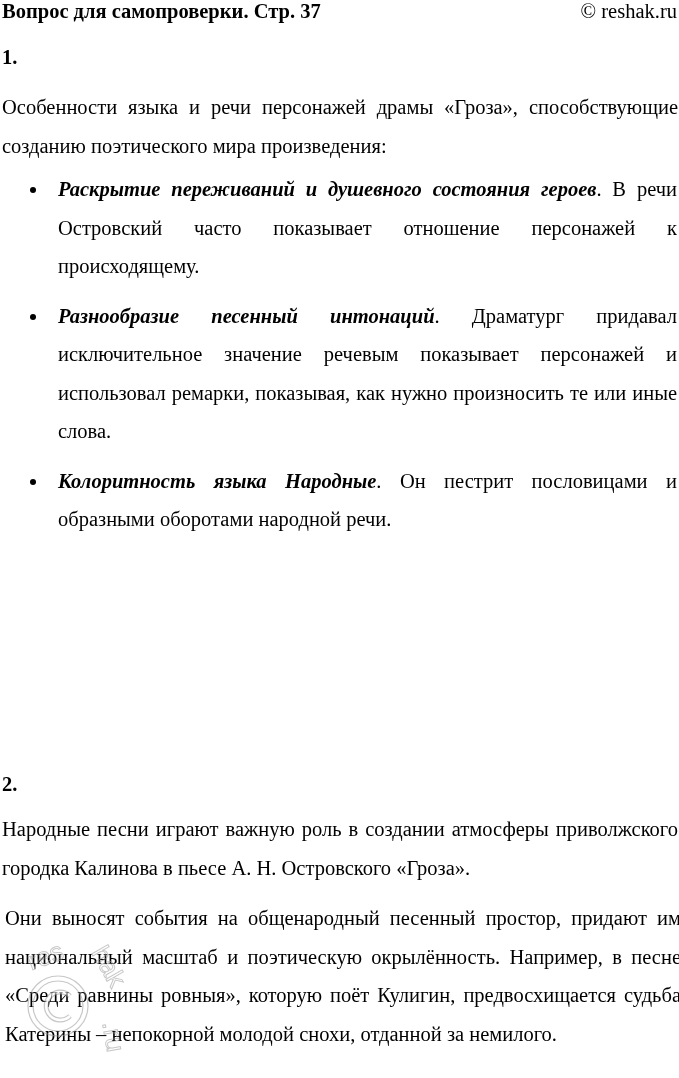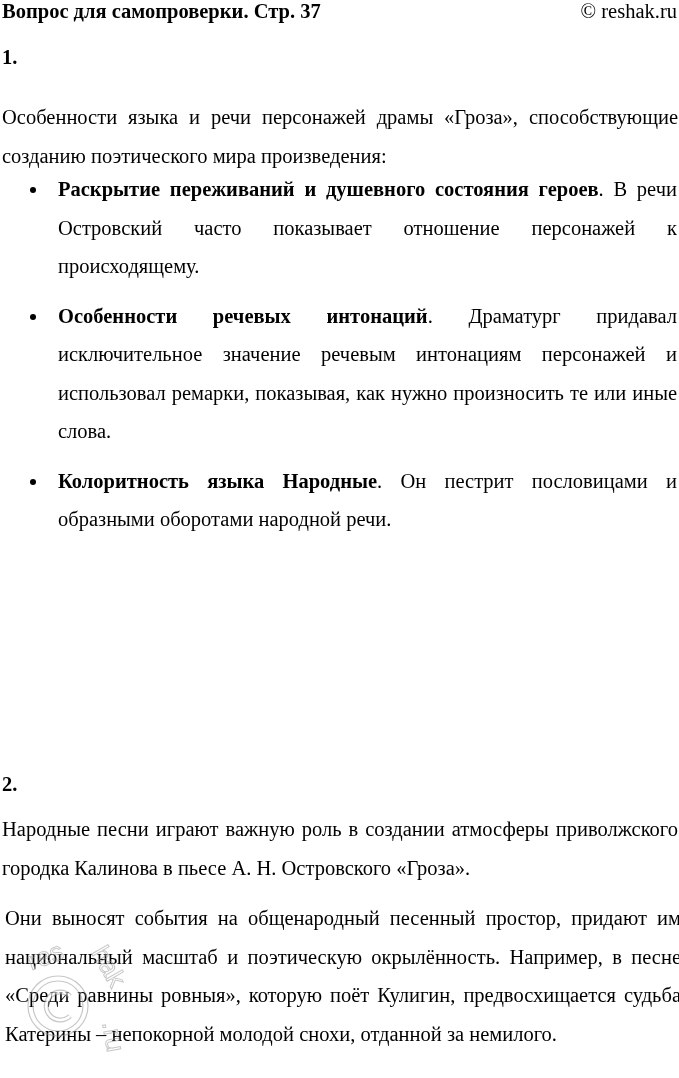--- a/index.html
+++ b/index.html
@@ -77,20 +77,21 @@
       position: absolute;
       left: 30px;
       top: 17px;
       width: 6px;
       height: 6px;
       border-radius: 50%;
       background: #000;
     }
     .term {
       font-weight: bold;
+      font-style: italic;
     }
     .watermark {
       position: absolute;
       left: 18px;
       top: 928px;
       width: 110px;
       height: 140px;
       pointer-events: none;
       opacity: 0.55;
     }
@@ -100,30 +101,30 @@
 
 <div class="page">
 
   <div class="header">
     <span class="title">Вопрос для самопроверки. Стр. 37</span>
     <span class="copyright">© reshak.ru</span>
   </div>
 
   <div class="qnum" style="top:44px;">1.</div>
 
-  <p class="para" style="top:98px; margin:0;">Особенности языка и речи персонажей драмы «Гроза», способствующие созданию поэтического мира произведения:</p>
+  <p class="para" style="top:88px; margin:0;">Особенности языка и речи персонажей драмы «Гроза», способствующие созданию поэтического мира произведения:</p>
 
   <ul class="bullets" style="top:170px;">
     <li class="bullet-item">
       <span class="bullet-dot"></span>
       <span class="term">Раскрытие переживаний и душевного состояния героев</span><span>. В речи Островский часто показывает отношение персонажей к происходящему.</span>
     </li>
     <li class="bullet-item">
       <span class="bullet-dot"></span>
-      <span class="term">Особенности речевых интонаций</span><span>. Драматург придавал исключительное значение речевым интонациям персонажей и использовал ремарки, показывая, как нужно произносить те или иные слова.</span>
+      <span class="term">Разнообразие песенный интонаций</span><span>. Драматург придавал исключительное значение речевым показывает персонажей и использовал ремарки, показывая, как нужно произносить те или иные слова.</span>
     </li>
     <li class="bullet-item">
       <span class="bullet-dot"></span>
       <span class="term">Колоритность языка Народные</span><span>. Он пестрит пословицами и образными оборотами народной речи.</span>
     </li>
   </ul>
 
   <div class="qnum" style="top:771px;">2.</div>
 
   <p class="para" style="top:810px; margin:0;">Народные песни играют важную роль в создании атмосферы приволжского городка Калинова в пьесе А. Н. Островского «Гроза».</p>

